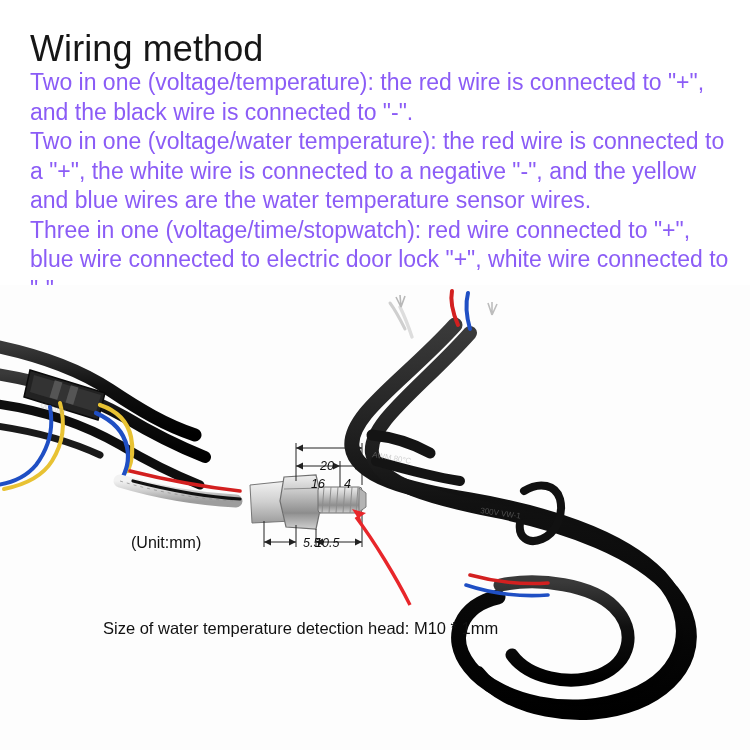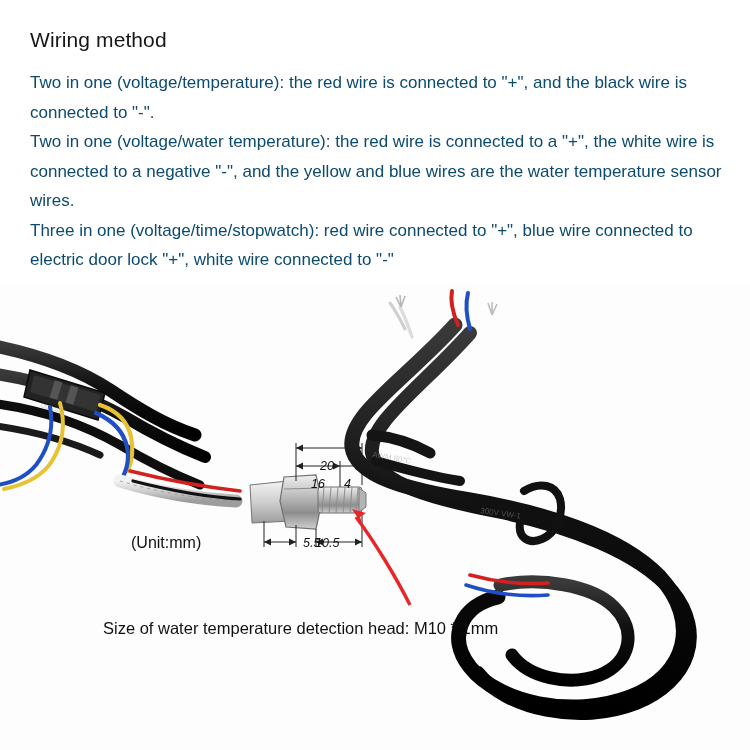--- a/index.html
+++ b/index.html
@@ -18,33 +18,33 @@
     width: 750px;
     height: 750px;
     background: #ffffff;
   }
 
   
   .title {
     position: absolute;
     left: 30px;
     top: 28px;
-    font-size: 21px;
+    font-size: 36px;
     color: #161616;
     letter-spacing: 0.1px;
     font-weight: 400;
   }
   .paras {
     position: absolute;
     left: 30px;
     top: 68px;
     width: 700px;
-    font-size: 17px;
+    font-size: 23px;
     line-height: 29.5px;
-    color: #0c4a6e;
+    color: #8b5cf6;
   }
   .paras p {
     margin: 0 0 0 0;
   }
 
   
   .photo {
     position: absolute;
     left: 0;
     top: 285px;

